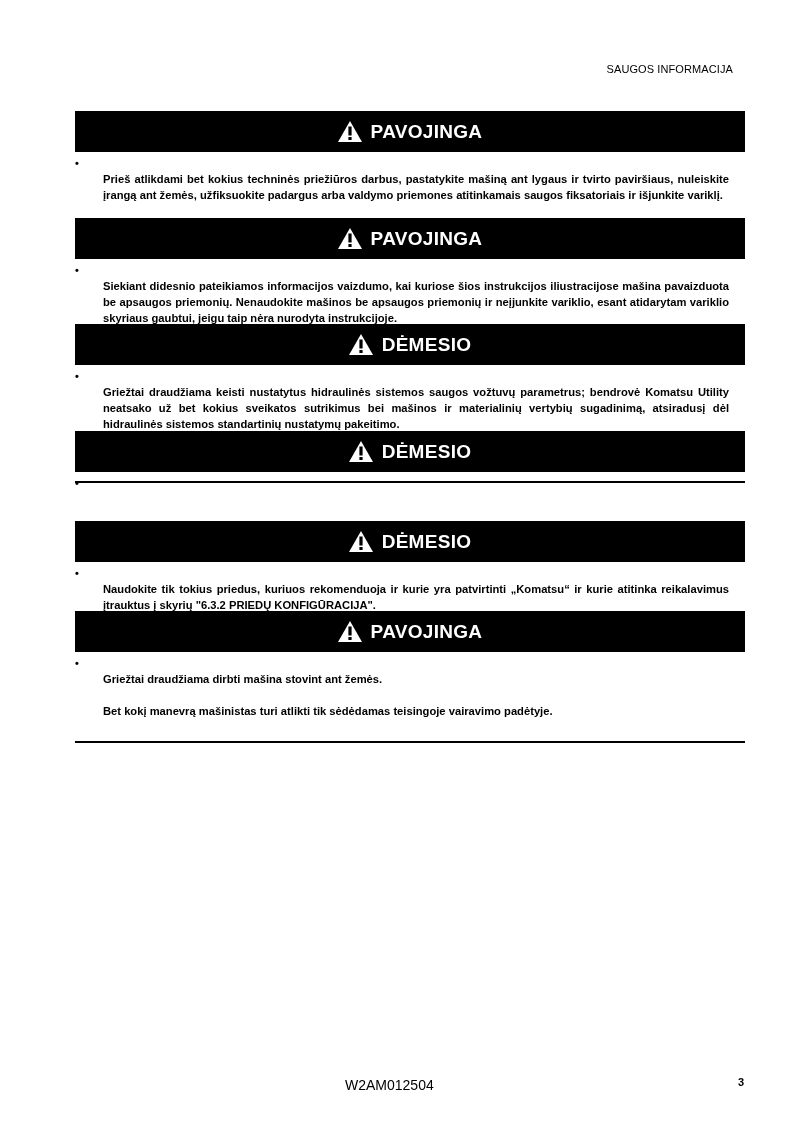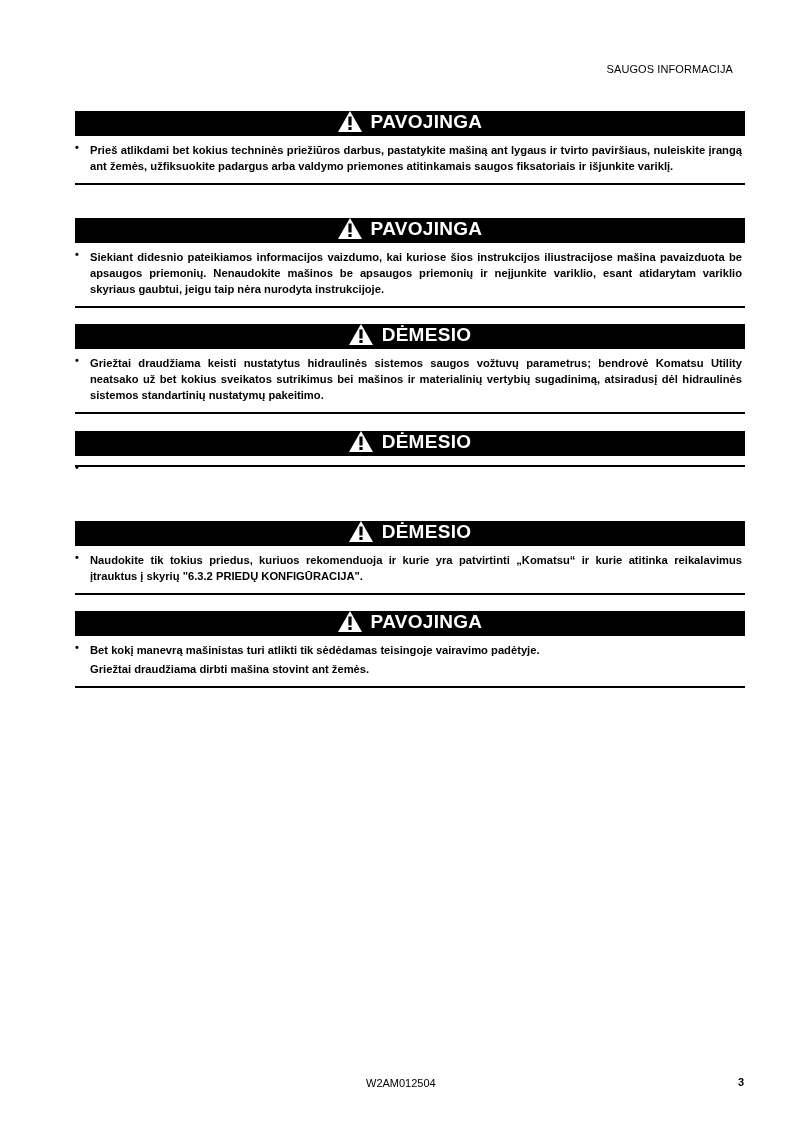--- a/index.html
+++ b/index.html
@@ -6,36 +6,36 @@
   body {
     width: 793px; height: 1123px; position: relative; overflow: hidden;
     font-family: "Liberation Sans", "DejaVu Sans", sans-serif; color: #000;
   }
   .header {
     position: absolute; top: 63px; right: 60px;
     font-size: 11px; letter-spacing: 0.1px;
   }
   .box { position: absolute; left: 75px; width: 670px; }
   .bar {
-    background: #000; color: #fff; height: 25px;
-    display: flex; justify-content: center;
+    background: #000; color: #fff; height: 41px;
+    display: flex; align-items: center; justify-content: center;
     font-weight: bold; font-size: 19px; letter-spacing: 0.3px;
   }
   .bar .warn { width: 24px; height: 21px; margin-right: 9px; display: inline-block; }
   .body {
     position: relative; padding: 3px 0 6px 12px;
     font-size: 11.2px; font-weight: bold; line-height: 16px;
     text-align: justify;
   }
   .body .bullet {
     position: absolute; left: 0; top: 3px; font-size: 11px;
   }
-  .body p { margin: 3px; }
+  .body p { margin: 16px; }
   .rule { height: 2px; background: #000; }
-  .footer-code { position: absolute; top: 1077px; left: 366px; font-size: 11px; }
+  .footer-code { position: absolute; top: 1077px; left: 345px; font-size: 14px; }
   .footer-page { position: absolute; top: 1076px; right: 49px; font-size: 11px; font-weight: bold; }
 </style>
 </head>
 <body>
 
 <div class="header">SAUGOS INFORMACIJA</div>
 
 <div class="box" style="top:111px;">
   <div class="bar">
     <svg class="warn" viewBox="0 0 24 21">
@@ -119,20 +119,20 @@
   <div class="bar">
     <svg class="warn" viewBox="0 0 24 21">
         <polygon points="12,0 24,21 0,21" fill="#fff"></polygon>
         <rect x="10.4" y="5.5" width="3.2" height="9" fill="#000"></rect>
         <rect x="10.4" y="16" width="3.2" height="3" fill="#000"></rect>
       </svg>
     <span>PAVOJINGA</span>
   </div>
   <div class="body" style="text-align:left;">
     <span class="bullet">•</span>
+    <p>Griežtai draudžiama dirbti mašina stovint ant žemės.</p>
     <p>Bet kokį manevrą mašinistas turi atlikti tik sėdėdamas teisingoje vairavimo padėtyje.</p>
-    <p>Griežtai draudžiama dirbti mašina stovint ant žemės.</p>
   </div>
   <div class="rule"></div>
 </div>
 
 <div class="footer-code">W2AM012504</div>
 <div class="footer-page">3</div>
 
 </body></html>

